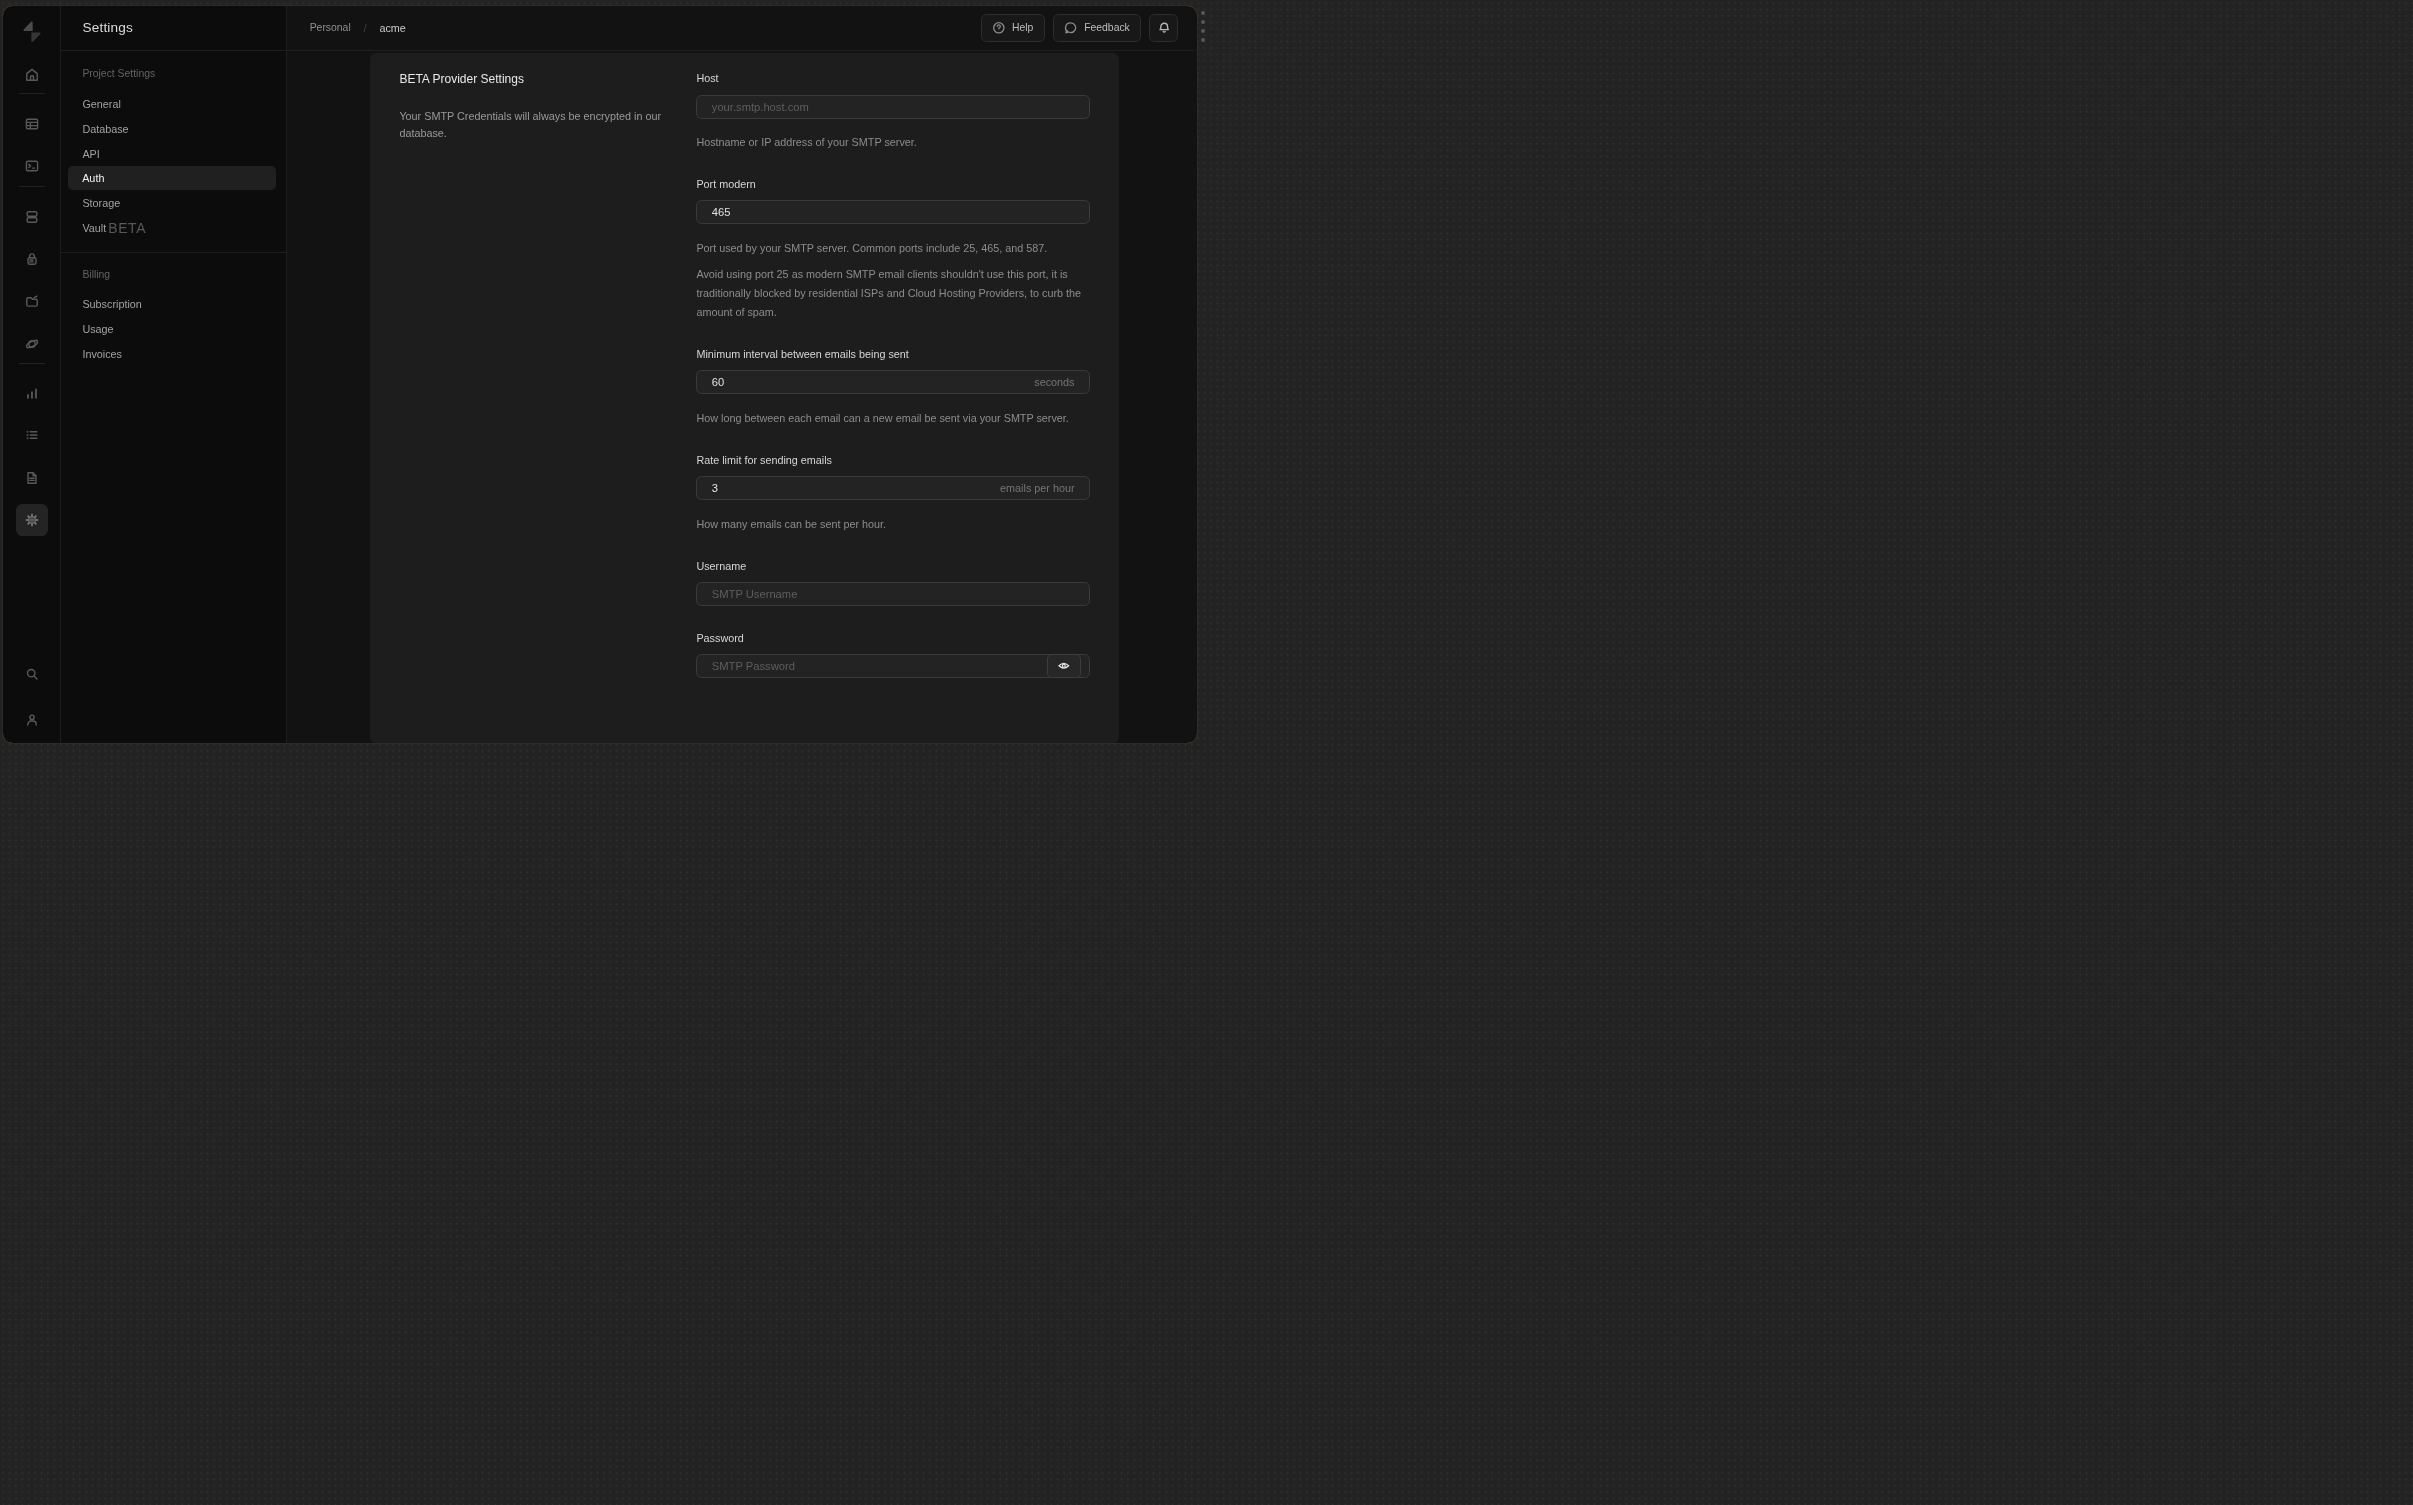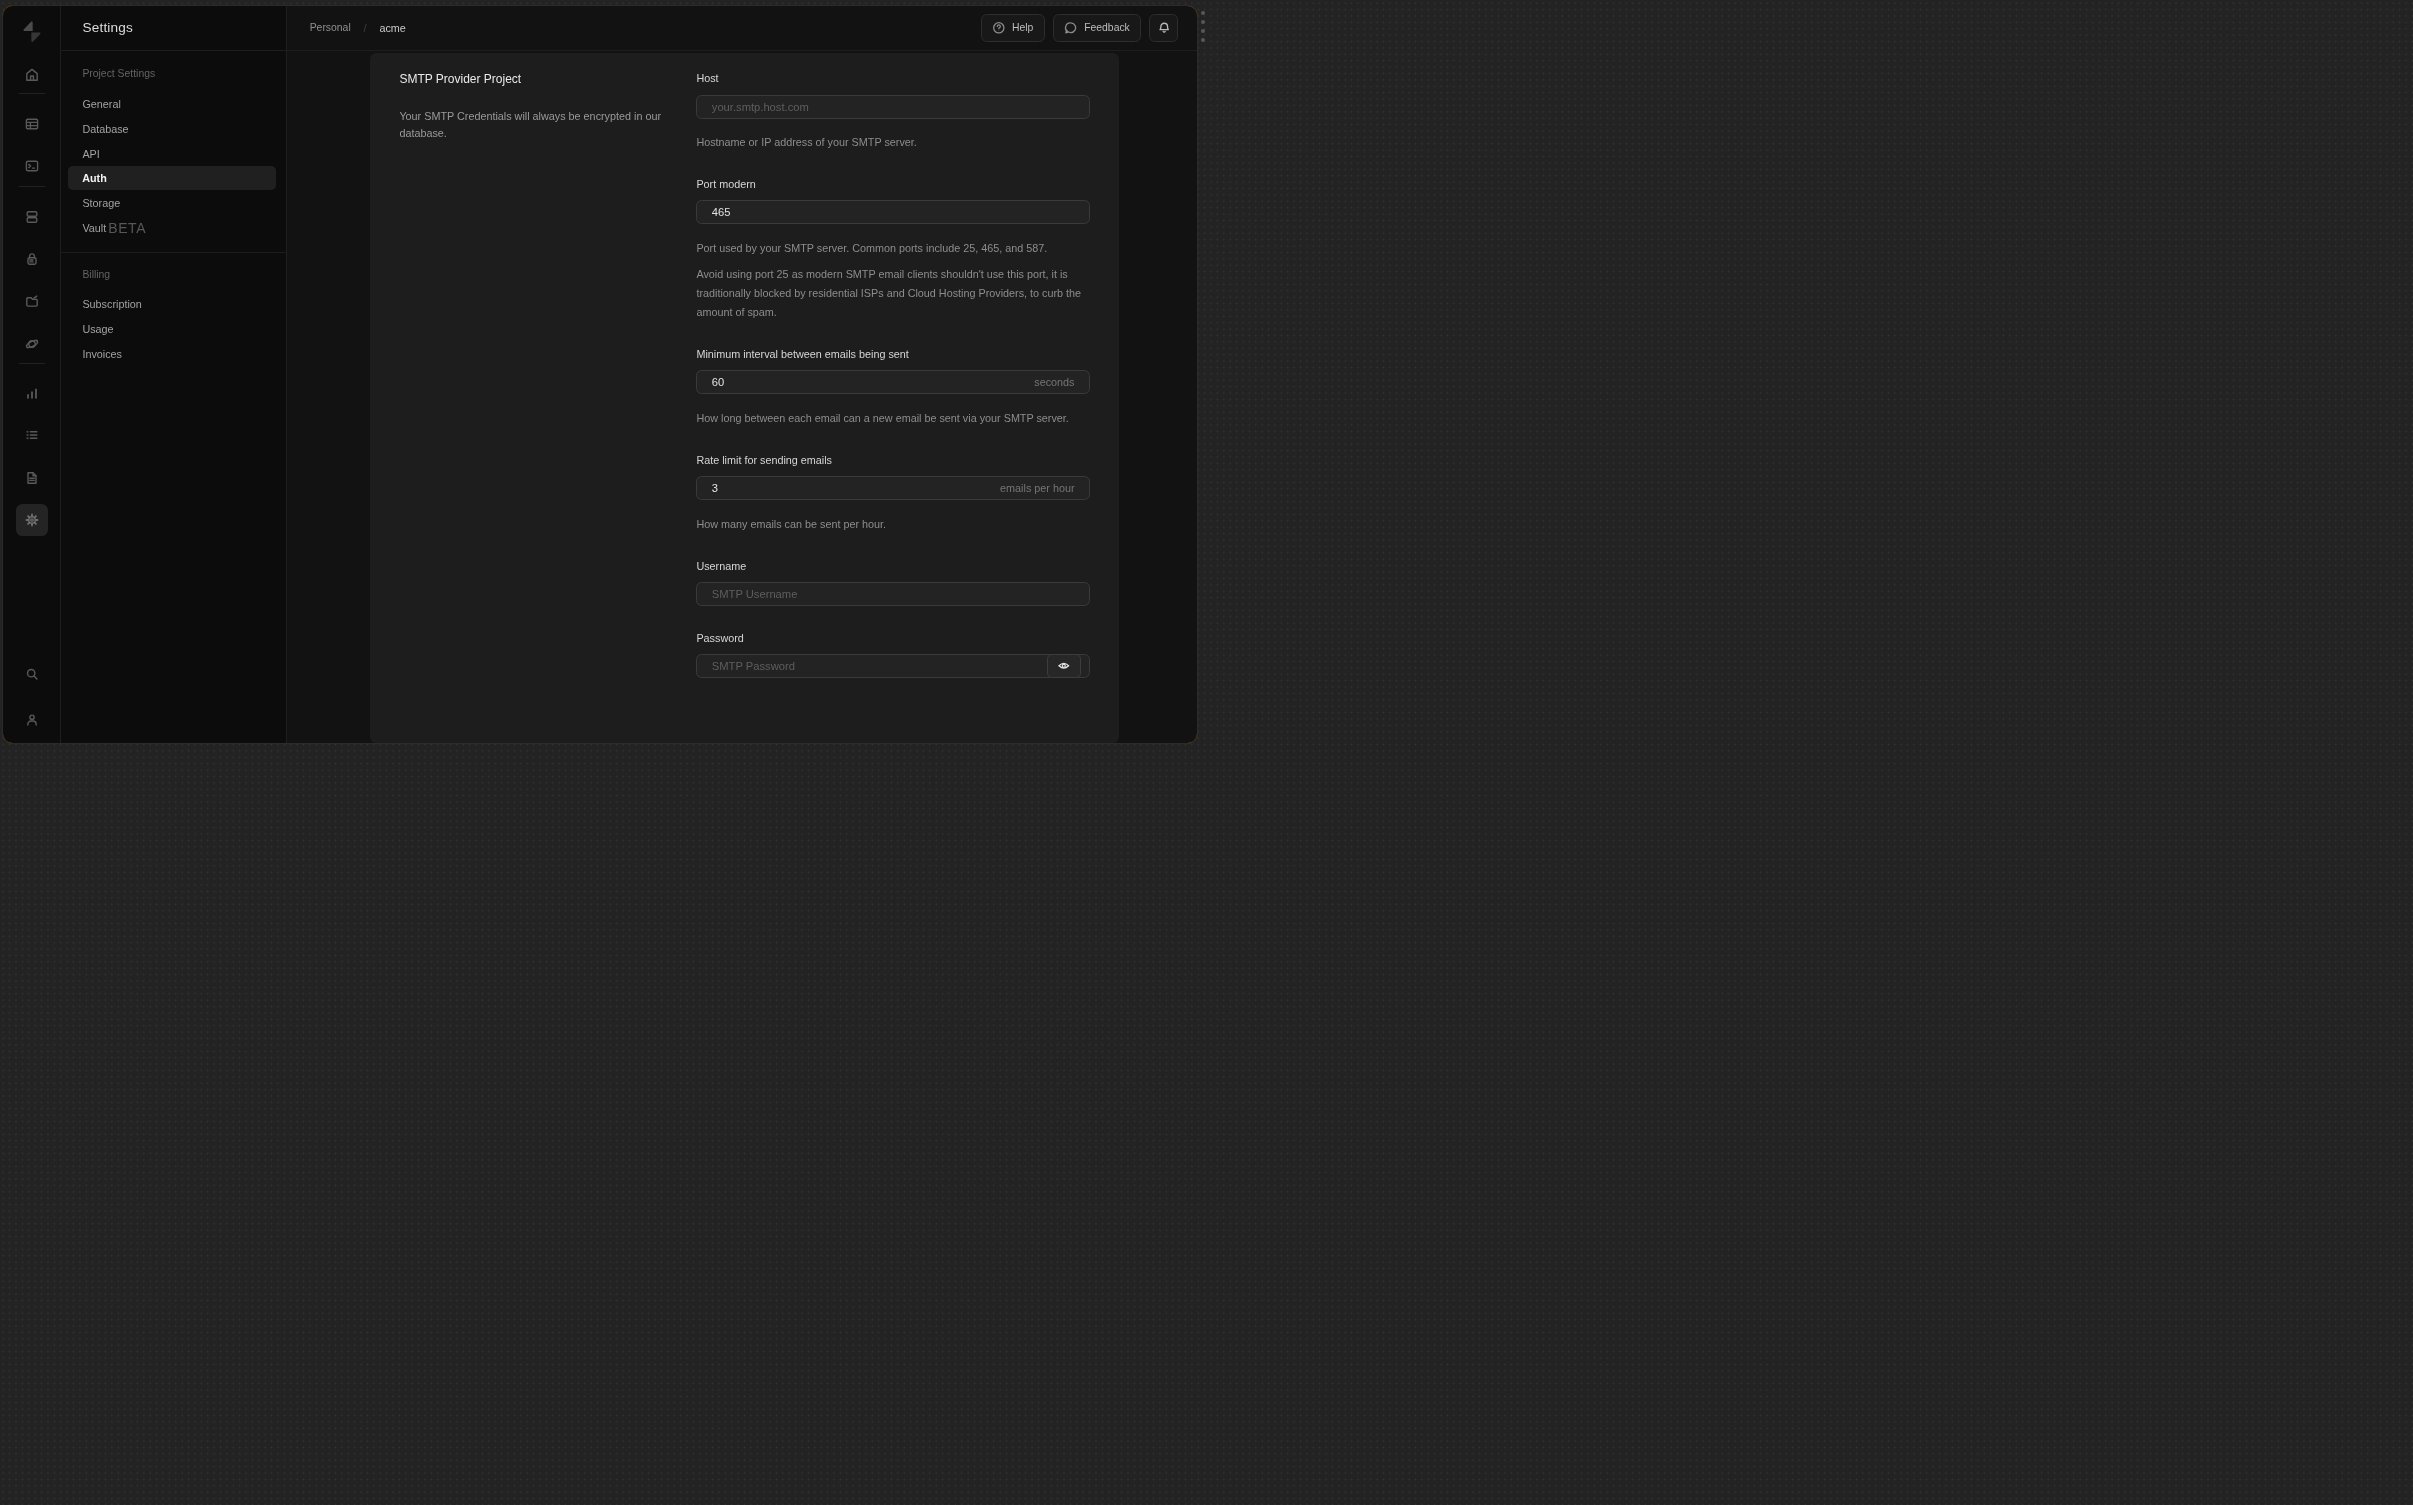--- a/index.html
+++ b/index.html
@@ -32,21 +32,21 @@
   .sidebar-header{height:44px;flex:0 0 44px;border-bottom:0.8px solid #1e1e1e;display:flex;align-items:center;padding-left:21px;}
   .sidebar-title{font-size:13.6px;color:#dcdcdc;letter-spacing:0.2px;}
   .sidebar-body{padding-top:17.6px;}
   .nav-section-label{font-size:10.4px;color:#636363;padding-left:21px;margin-bottom:12px;}
   .nav-item{
     height:25px;display:flex;align-items:center;padding-left:21px;
     font-size:10.8px;color:#a2a2a2;cursor:pointer;
   }
   .nav-item.selected{
     background:#202020;border-radius:4.8px;margin:0 10.4px 0 6.4px;
-    padding-left:14.4px;color:#f2f2f2;font-weight:700;height:24px;
+    padding-left:14.4px;color:#f2f2f2;font-weight:400;height:24px;
   }
   .badge{font-size:14px;color:#585858;margin-left:2px;letter-spacing:0.6px;}
   .nav-divider{border-top:0.8px solid #1c1c1c;margin:11.2px 0 16px 0;}
   
   .main{flex:1;background:#121212;display:flex;flex-direction:column;min-width:0;}
   .topbar{height:44px;flex:0 0 44px;border-bottom:0.8px solid #1e1e1e;display:flex;align-items:center;padding:0 19px 0 22.3px;}
   .crumb-org{font-size:10.4px;color:#8f8f8f;cursor:pointer;}
   .crumb-sep{font-size:11.2px;color:#3f3f3f;margin:0 12.8px;}
   .crumb-project{font-size:10.8px;color:#c9c9c9;cursor:pointer;}
   .topbar-right{margin-left:auto;display:flex;align-items:center;gap:8px;}
@@ -276,21 +276,21 @@
             <path d="M10 3.2 a4.6 4.6 0 0 1 4.6 4.6 c0 3.3 1.1 4.2 1.1 4.2 H4.3 c0 0 1.1-.9 1.1-4.2 A4.6 4.6 0 0 1 10 3.2 Z"></path>
             <path d="M8.7 14.6 a1.4 1.4 0 0 0 2.6 0"></path>
           </svg>
         </button>
       </div>
     </div>
 
     <div class="content">
       <section class="panel">
         <div class="panel-left">
-          <h3 class="panel-title">SMTP Provider Project</h3>
+          <h3 class="panel-title">BETA Provider Settings</h3>
           <p class="panel-desc">Your SMTP Credentials will always be encrypted in our database.</p>
         </div>
 
         <form class="panel-form">
 
           <div class="field">
             <label class="field-label">Host</label>
             <div class="input-box">
               <input type="text" placeholder="your.smtp.host.com" style="">
             </div>

